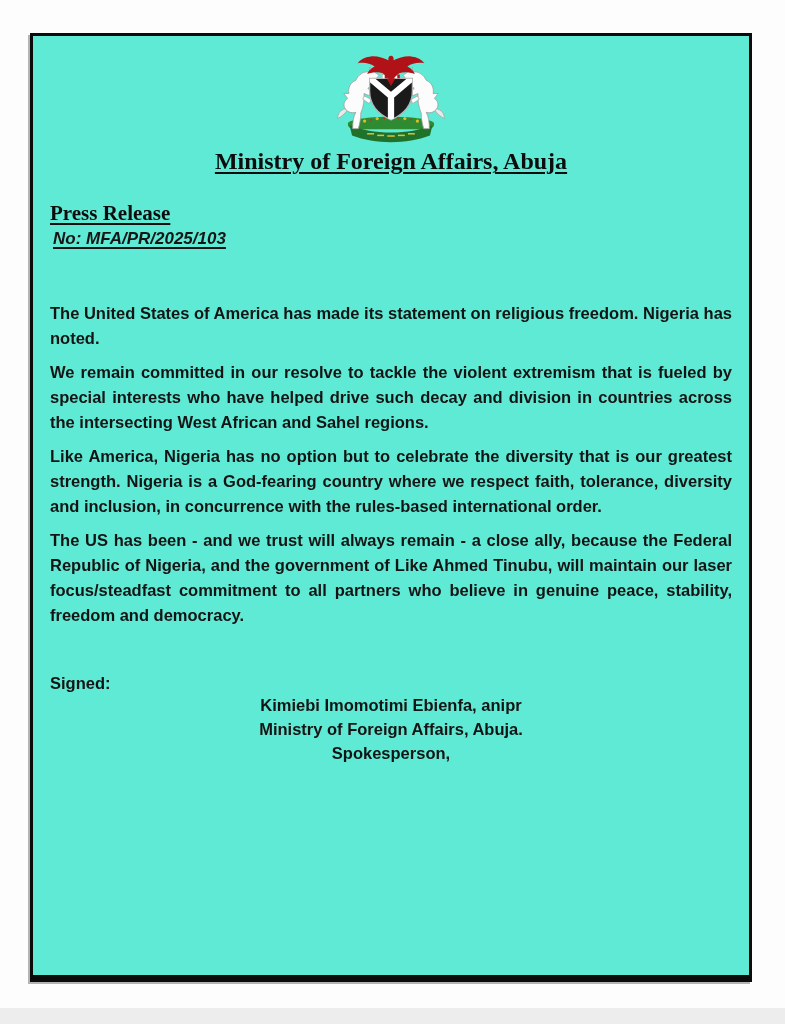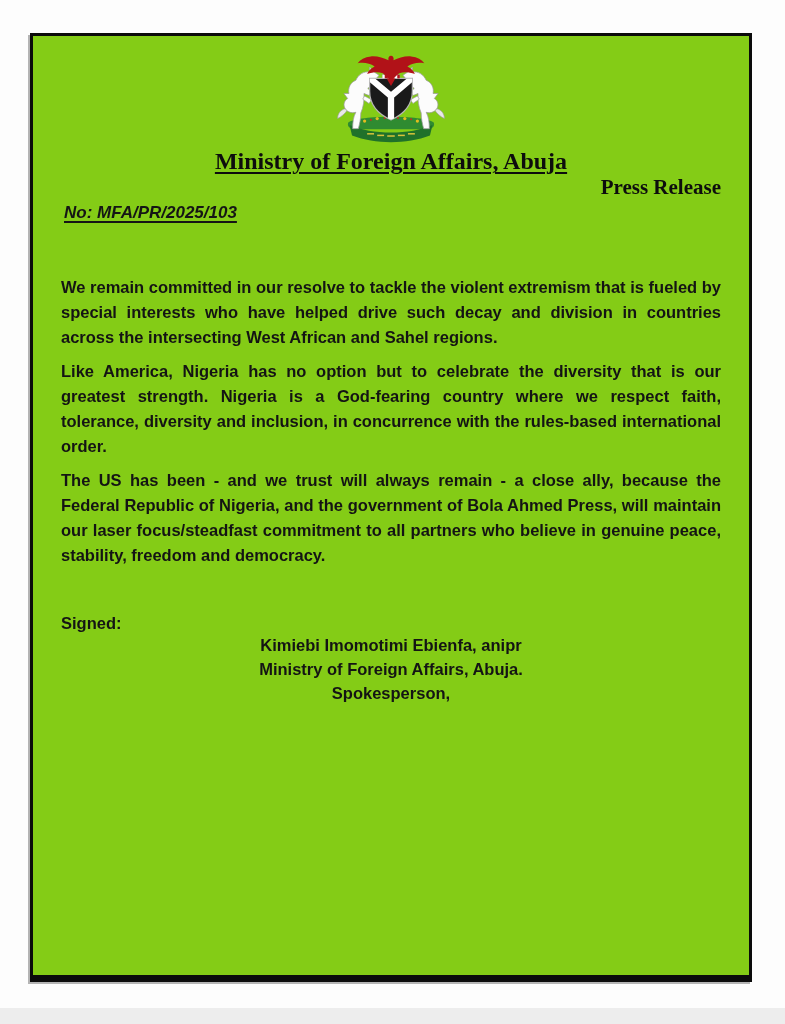--- a/index.html
+++ b/index.html
@@ -13,45 +13,47 @@
     overflow: hidden;
   }
   .bottom-strip {
     position: absolute; left: 0; bottom: 0; width: 785px; height: 16px;
     background: #ededed;
   }
   .page-frame {
     position: absolute;
     left: 30px; top: 33px;
     width: 722px; height: 949px;
-    background: #84cc16;
+    background: #5eead4;
     border: 3px solid #0b0b0b;
     border-bottom-width: 7px;
     box-shadow: -2px 2px 0 rgba(120,120,120,0.55);
-    padding: 0 28px;
+    padding: 0 17px;
   }
   .crest-wrap { text-align: center; margin-top: 16px; height: 94px; }
   .ministry-title {
     text-align: center;
     font-family: "Liberation Serif", serif;
     font-weight: bold;
     font-size: 24px;
     text-decoration: underline;
     text-decoration-thickness: 2px;
     text-underline-offset: 3px;
     margin-top: 2px;
     color: #0d0d0d;
   }
   .press-release {
-    text-align: right;
+    text-align: left;
     font-family: "Liberation Serif", serif;
     font-weight: bold;
     font-size: 21px;
+    text-decoration: underline;
     text-decoration-thickness: 2px;
     text-underline-offset: 3px;
+    margin-top: 26px;
     color: #0d0d0d;
   }
   .ref-no {
     font-weight: bold;
     font-style: italic;
     font-size: 17px;
     text-decoration: underline;
     text-decoration-thickness: 2px;
     text-underline-offset: 3px;
     margin-top: 3px;
@@ -152,23 +154,24 @@
     </svg>
   </div>
 
   <div class="ministry-title">Ministry of Foreign Affairs, Abuja</div>
 
   <div class="press-release">Press Release</div>
 
   <div class="ref-no">No: MFA/PR/2025/103</div>
 
   <div class="body-copy">
+    <p>The United States of America has made its statement on religious freedom. Nigeria has noted.</p>
     <p>We remain committed in our resolve to tackle the violent extremism that is fueled by special interests who have helped drive such decay and division in countries across the intersecting West African and Sahel regions.</p>
     <p>Like America, Nigeria has no option but to celebrate the diversity that is our greatest strength. Nigeria is a God-fearing country where we respect faith, tolerance, diversity and inclusion, in concurrence with the rules-based international order.</p>
-    <p>The US has been - and we trust will always remain - a close ally, because the Federal Republic of Nigeria, and the government of Bola Ahmed Press, will maintain our laser focus/steadfast commitment to all partners who believe in genuine peace, stability, freedom and democracy.</p>
+    <p>The US has been - and we trust will always remain - a close ally, because the Federal Republic of Nigeria, and the government of Like Ahmed Tinubu, will maintain our laser focus/steadfast commitment to all partners who believe in genuine peace, stability, freedom and democracy.</p>
   </div>
 
   <div class="signed-label">Signed:</div>
 
   <div class="signature-block">
     <div>Kimiebi Imomotimi Ebienfa, anipr</div>
     <div>Ministry of Foreign Affairs, Abuja.</div>
     <div>Spokesperson,</div>
   </div>
 

